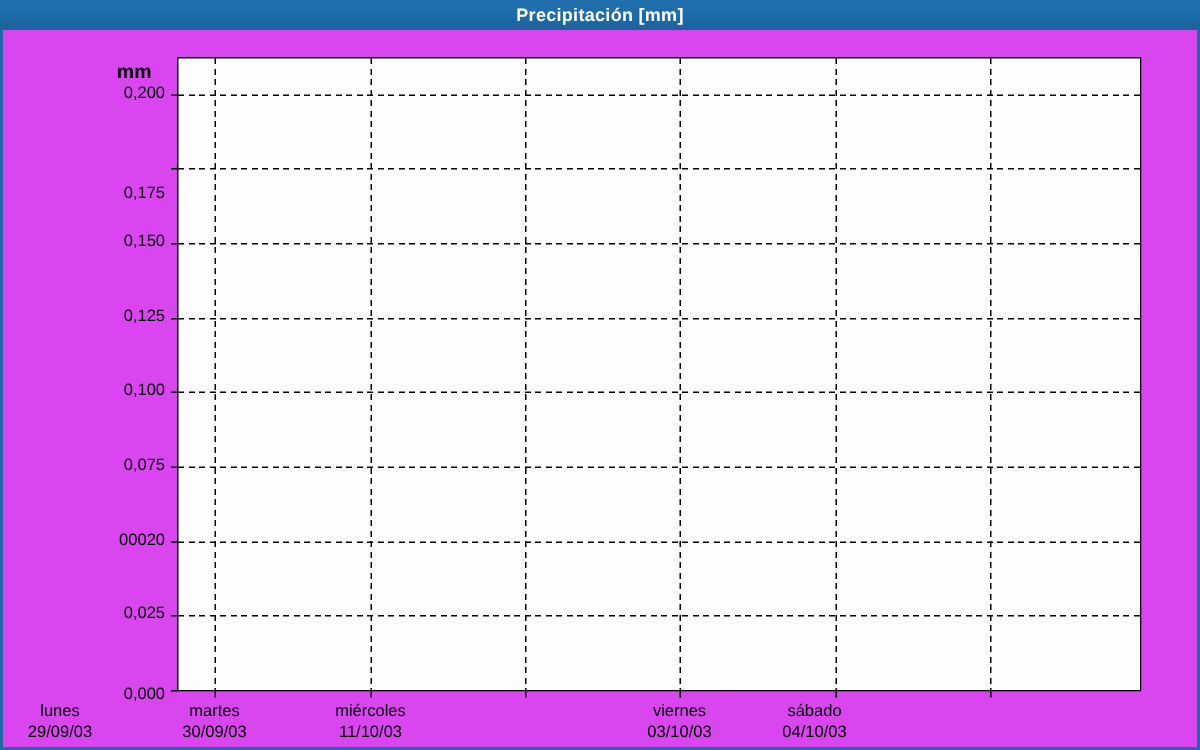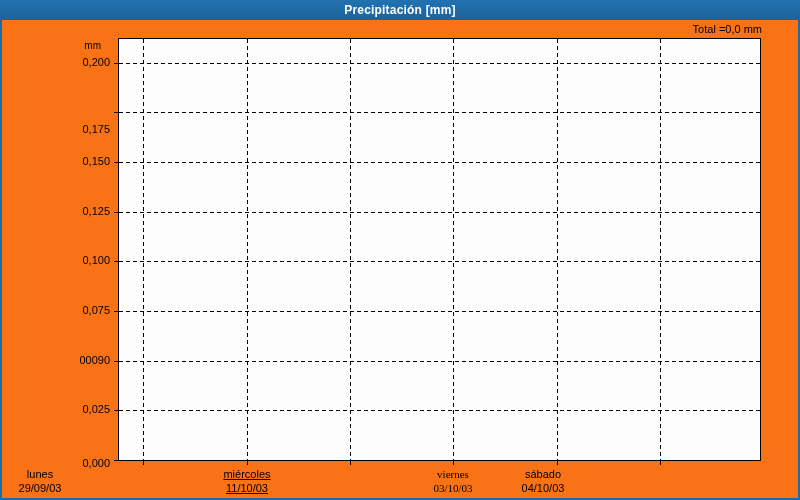--- a/index.html
+++ b/index.html
@@ -10,21 +10,21 @@
     overflow: hidden;
     font-family: "Liberation Sans", "DejaVu Sans", sans-serif;
     background: #ffffff;
   }
   #window {
     position: relative;
     width: 800px;
     height: 500px;
     box-sizing: border-box;
     border: 2px solid #1d6aa7;
-    background: #f97316;
+    background: #d946ef;
   }
   #title-bar {
     position: absolute;
     top: -2px; left: -2px;
     width: 800px;
     height: 20px;
     background: linear-gradient(180deg, #2272af 0%, #1d6aa7 55%, #1b639c 100%);
     color: #ffffff;
     font-size: 12px;
     font-weight: bold;
@@ -40,22 +40,23 @@
     text-align: right;
     font-size: 11px;
     color: #000000;
   }
   #unit-label {
     position: absolute;
     top: 38px;
     left: 0;
     width: 99px;
     text-align: right;
-    font-size: 10px;
+    font-size: 13px;
     color: #000000;
+    font-weight: bold;
   }
   #plot-area {
     position: absolute;
     left: 116px;
     top: 36px;
     width: 643px;
     height: 423px;
     box-sizing: border-box;
     border: 1px solid #000000;
     background: #fdfdfd;
@@ -109,21 +110,20 @@
 </style>
 </head>
 <body>
 
 <div id="window">
 
   <div id="title-bar">
     <span>Precipitación [mm]</span>
   </div>
 
-  <div id="total-label">Total =0,0 mm</div>
 
   <div id="unit-label">mm</div>
 
   <div id="plot-area">
       <div class="hgrid" style="top: 371px;"></div>
       <div class="hgrid" style="top: 322px;"></div>
       <div class="hgrid" style="top: 272px;"></div>
       <div class="hgrid" style="top: 222px;"></div>
       <div class="hgrid" style="top: 173px;"></div>
       <div class="hgrid" style="top: 123px;"></div>
@@ -136,47 +136,51 @@
       <div class="vgrid" style="left: 438px;"></div>
       <div class="vgrid" style="left: 541px;"></div>
     </div>
 
   <div id="axis-decorations"></div>
 
 <div class="ytick-label" style="top: 455px;">0,000</div>
     <div class="ytick-mark" style="left: 112px; top: 458px;"></div>
     <div class="ytick-label" style="top: 401px;">0,025</div>
     <div class="ytick-mark" style="left: 112px; top: 408px;"></div>
-    <div class="ytick-label" style="top: 352px;">00090</div>
+    <div class="ytick-label" style="top: 352px;">00020</div>
     <div class="ytick-mark" style="left: 112px; top: 359px;"></div>
     <div class="ytick-label" style="top: 302px;">0,075</div>
     <div class="ytick-mark" style="left: 112px; top: 309px;"></div>
     <div class="ytick-label" style="top: 252px;">0,100</div>
     <div class="ytick-mark" style="left: 112px; top: 259px;"></div>
     <div class="ytick-label" style="top: 203px;">0,125</div>
     <div class="ytick-mark" style="left: 112px; top: 210px;"></div>
     <div class="ytick-label" style="top: 153px;">0,150</div>
     <div class="ytick-mark" style="left: 112px; top: 160px;"></div>
     <div class="ytick-label" style="top: 121px;">0,175</div>
     <div class="ytick-mark" style="left: 112px; top: 110px;"></div>
     <div class="ytick-label" style="top: 54px;">0,200</div>
     <div class="ytick-mark" style="left: 112px; top: 61px;"></div>
     <div class="xcat" style="left: -14px;">
       <span class="day">lunes</span>
       <span class="date">29/09/03</span>
     </div>
     <div class="xtick-mark" style="left: 141px; top: 458px;"></div>
+    <div class="xcat" style="left: 89px;">
+      <span class="day">martes</span>
+      <span class="date">30/09/03</span>
+    </div>
     <div class="xtick-mark" style="left: 245px; top: 458px;"></div>
-    <div class="xcat" style="left: 193px; text-decoration: underline;">
+    <div class="xcat" style="left: 193px;">
       <span class="day">miércoles</span>
       <span class="date">11/10/03</span>
     </div>
     <div class="xtick-mark" style="left: 348px; top: 458px;"></div>
     <div class="xtick-mark" style="left: 451px; top: 458px;"></div>
-    <div class="xcat" style="left: 399px; font-family: Liberation Serif, serif;">
+    <div class="xcat" style="left: 399px;">
       <span class="day">viernes</span>
       <span class="date">03/10/03</span>
     </div>
     <div class="xtick-mark" style="left: 555px; top: 458px;"></div>
     <div class="xcat" style="left: 489px;">
       <span class="day">sábado</span>
       <span class="date">04/10/03</span>
     </div>
     <div class="xtick-mark" style="left: 658px; top: 458px;"></div>
   </div>

